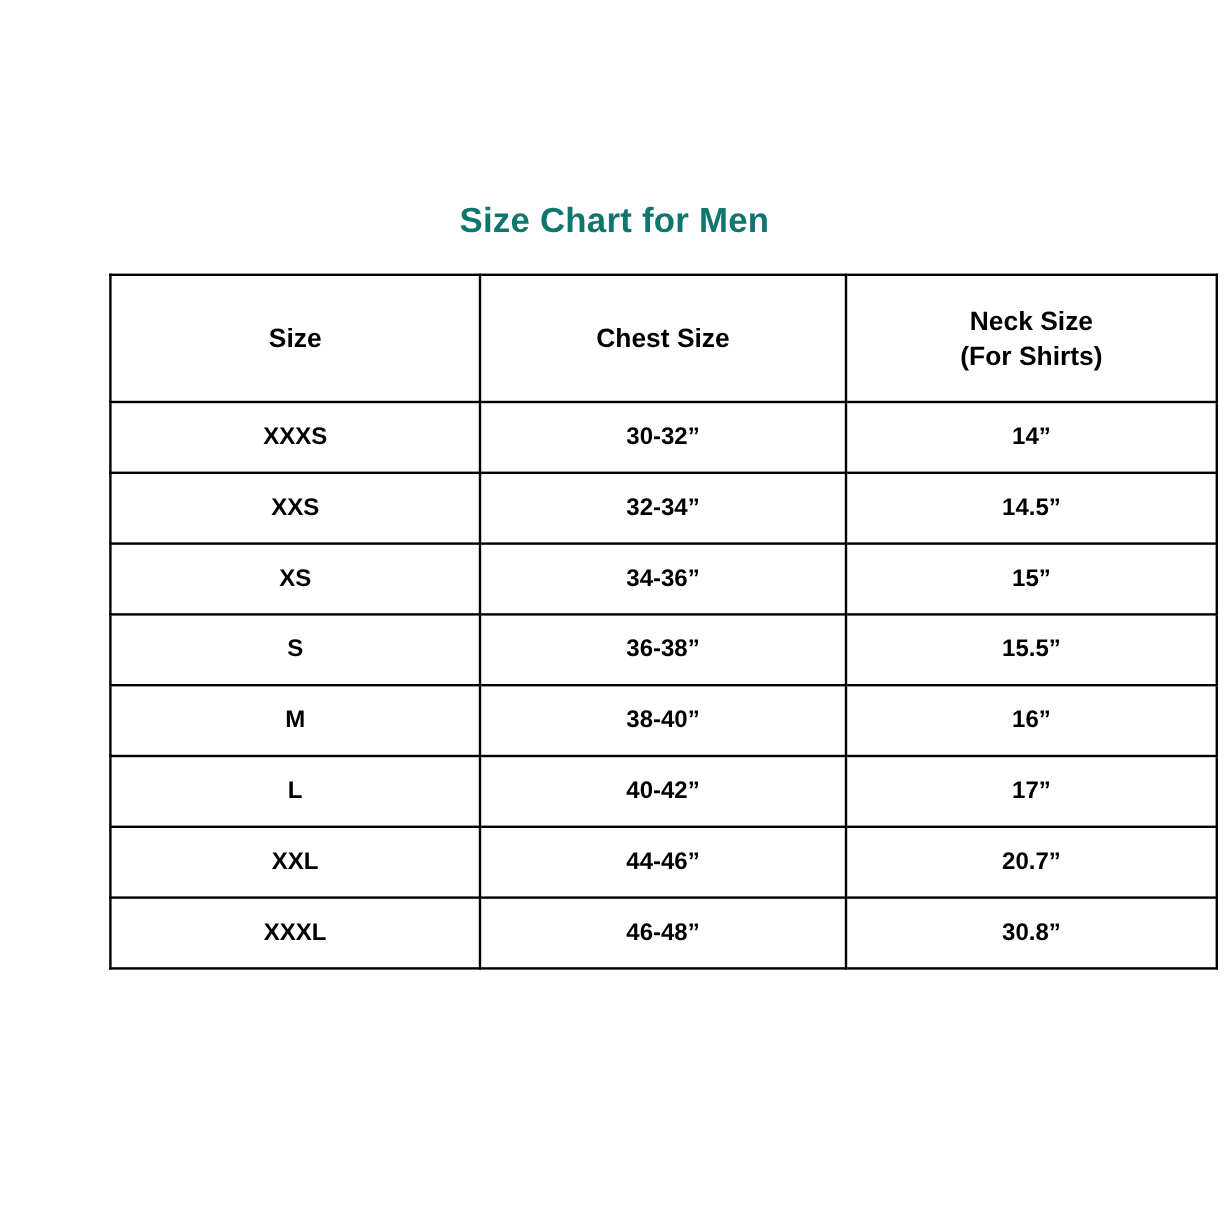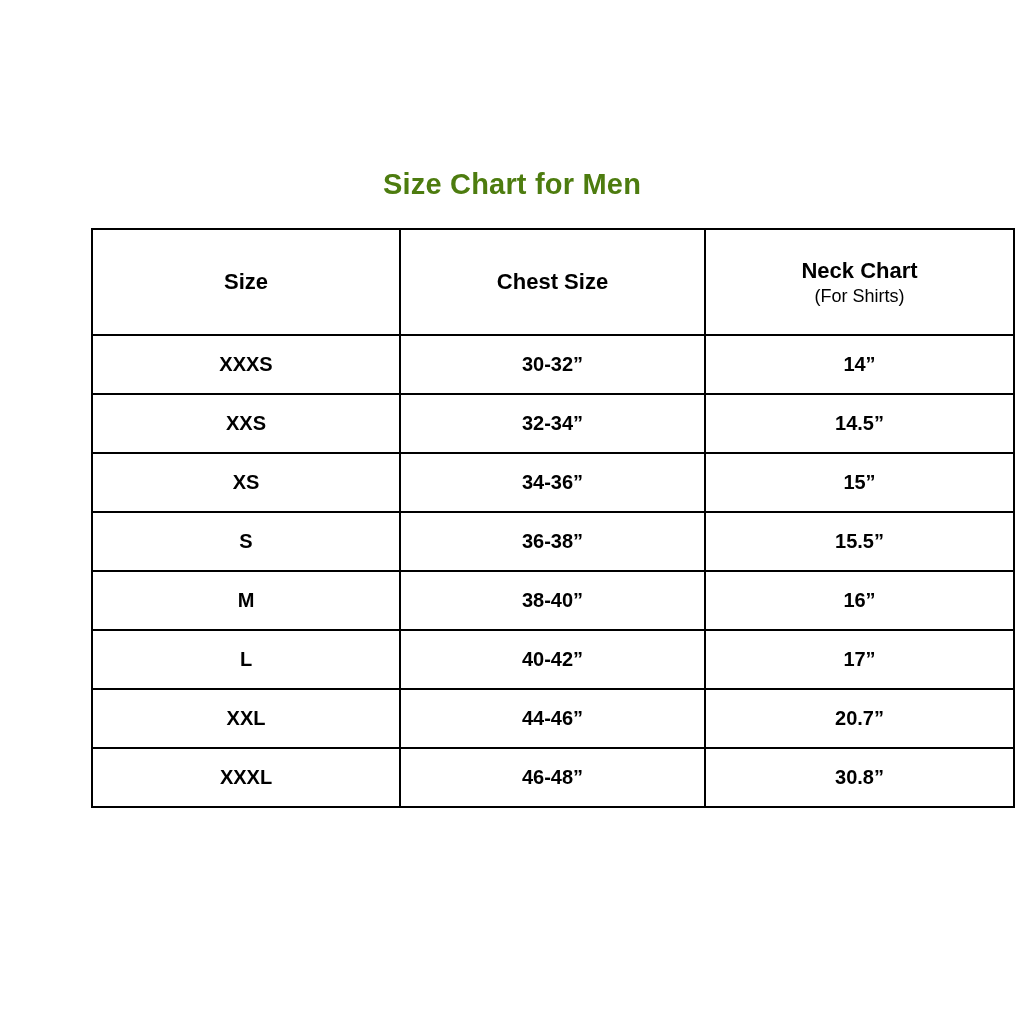--- a/index.html
+++ b/index.html
@@ -22,21 +22,21 @@
   }
   .chart-title {
     position: absolute;
     top: 168px;
     left: 0;
     width: 1024px;
     text-align: center;
     font-size: 29px;
     font-weight: bold;
     letter-spacing: 0.2px;
-    color: #4d7c0f;
+    color: #0f766e;
   }
   .table-wrap {
     position: absolute;
     top: 228px;
     left: 51px;
     width: 749px;
     margin-left: 40px;
   }
   table.size-table {
     border-collapse: collapse;
@@ -56,22 +56,22 @@
   table.size-table col.c3 { width: 309px; }
 
   table.size-table thead th {
     height: 96px;
     font-size: 22px;
     line-height: 1.32;
     padding: 4px 6px;
   }
   table.size-table thead th .sub {
     display: block;
-    font-size: 18px;
-    font-weight: normal;
+    font-size: 22px;
+    font-weight: bold;
   }
   table.size-table tbody td {
     height: 53px;
     font-size: 20px;
     padding: 2px 14px;
   }
 </style>
 </head>
 <body>
 
@@ -88,21 +88,21 @@
       </colgroup>
       <thead>
         <tr>
           <th>
             <span>Size</span>
           </th>
           <th>
             <span>Chest Size</span>
           </th>
           <th>
-            <span>Neck Chart</span>
+            <span>Neck Size</span>
             <span class="sub">(For Shirts)</span>
           </th>
         </tr>
       </thead>
       <tbody>
         <tr>
           <td>XXXS</td>
           <td>30-32”</td>
           <td>14”</td>
         </tr>

